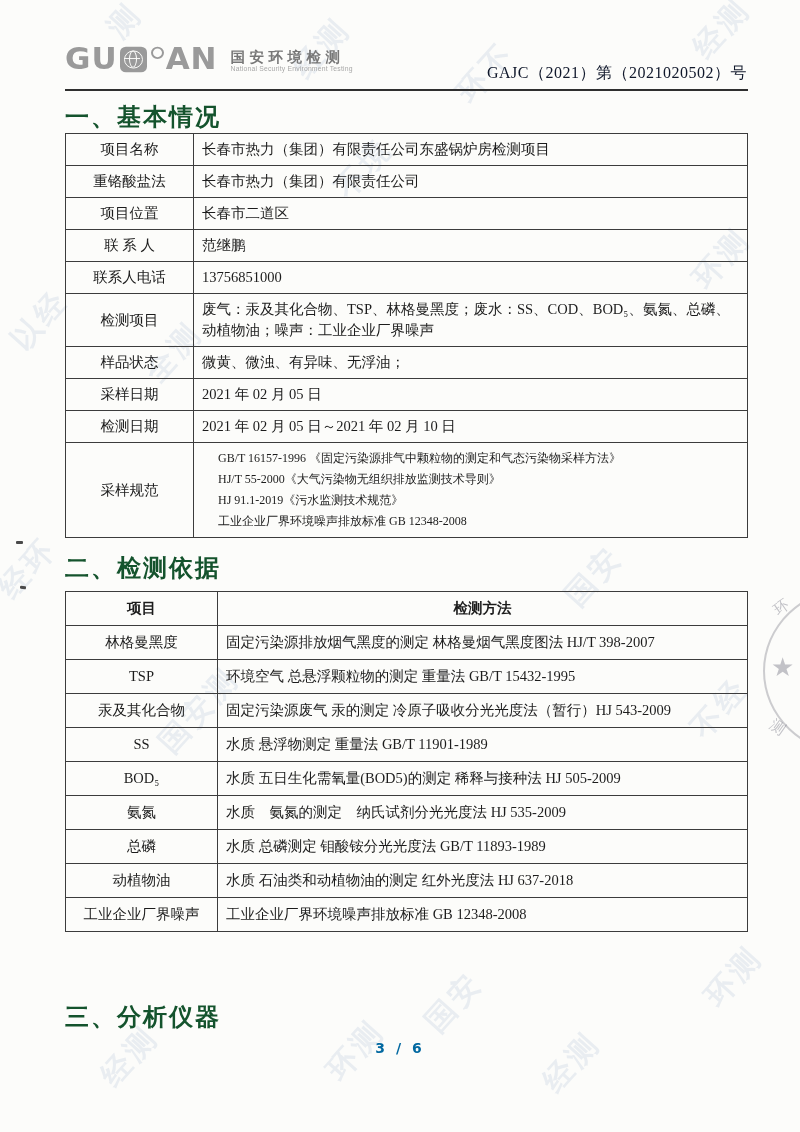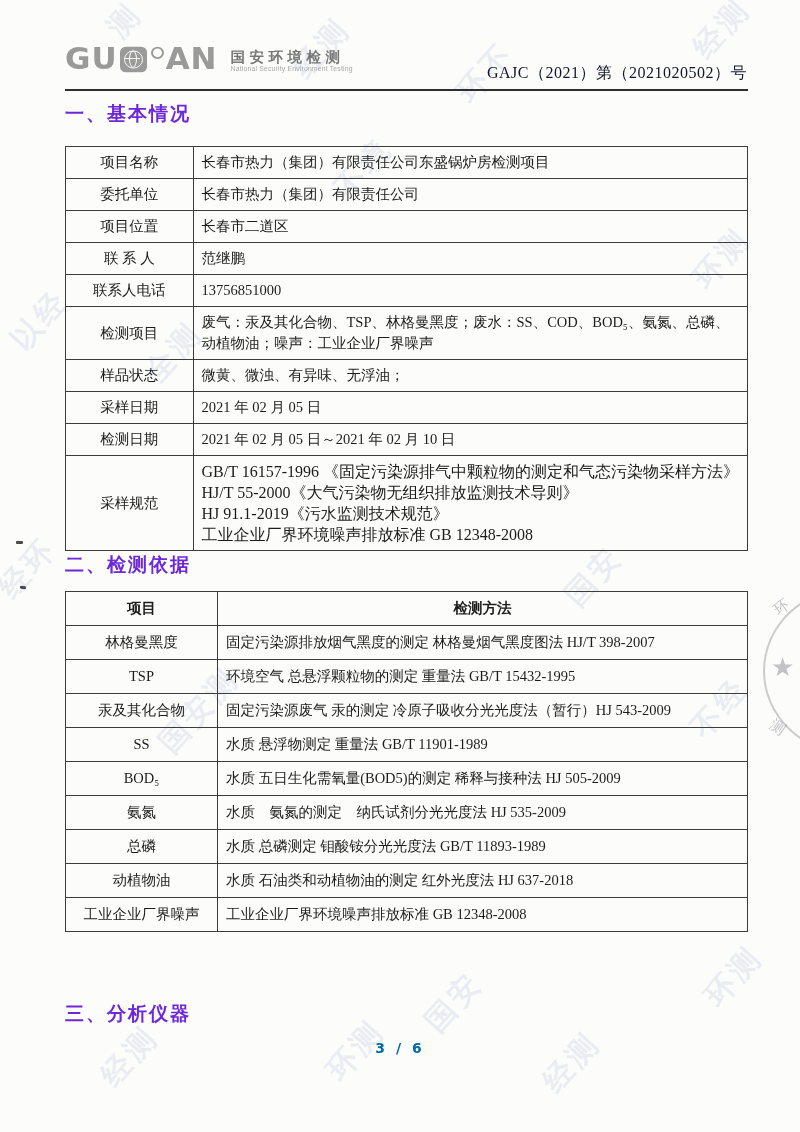--- a/index.html
+++ b/index.html
@@ -48,40 +48,40 @@
     font-family:"Liberation Sans","DejaVu Sans",sans-serif;
     font-size:6.8px;color:#a8a8a8;letter-spacing:.2px;
   }
   .doc-number{
     position:absolute;right:0;bottom:6px;font-size:16px;color:#0f172a;
     letter-spacing:.5px;
   }
   .header-rule{position:absolute;top:89px;left:65px;width:683px;height:2px;background:#2f2f2f;}
   
   .section-title{
-    position:absolute;left:65px;font-size:19px;font-weight:bold;color:#6d28d9;
+    position:absolute;left:65px;font-size:24px;font-weight:bold;color:#14532d;
     letter-spacing:2px;font-family:Liberation Serif, serif;
   }
   .st1{top:101px;}
   .st2{top:552px;}
   .st3{top:979px;margin-top:22px;}
   
   table{border-collapse:collapse;position:absolute;left:65px;width:683px;background:transparent;}
-  .t1{top:146px;}
+  .t1{top:133px;}
   .t2{top:591px;}
   td,th{
     border:1.4px solid #3c3c3c;font-size:14.5px;line-height:21px;
     font-weight:normal;color:#1c1c1c;vertical-align:middle;
   }
   .t1 td{padding:5px 8px;}
   .t2 td,.t2 th{padding:6px 8px;}
   .label-cell{width:111px;text-align:center;padding-left:2px;padding-right:2px;}
   .t2 .label-cell{width:135px;}
   .value-cell{padding-left:14px;}
-  .spec-line{white-space:nowrap;font-size:16px;}
+  .spec-line{white-space:nowrap;font-size:12px;margin-left:16px;}
   .th-cell{text-align:center;font-weight:bold;}
   
   .seal{
     position:absolute;left:763px;top:588px;width:170px;height:162px;
     border:2.5px solid rgba(125,125,138,.38);border-radius:50%;
     color:rgba(125,125,138,.45);
   }
   .seal-star{position:absolute;left:6px;top:62px;font-size:26px;font-family:"DejaVu Sans",sans-serif;}
   .seal-char-top{position:absolute;left:9px;top:8px;font-size:15px;transform:rotate(-35deg);}
   .seal-char-bottom{position:absolute;left:5px;top:128px;font-size:15px;transform:rotate(35deg);}
@@ -140,21 +140,21 @@
 
   <div class="section-title st1">一、基本情况</div>
 
   <table class="t1">
     <tbody>
       <tr>
         <td class="label-cell">项目名称</td>
         <td class="value-cell">长春市热力（集团）有限责任公司东盛锅炉房检测项目</td>
       </tr>
       <tr>
-        <td class="label-cell">委托单位</td>
+        <td class="label-cell">重铬酸盐法</td>
         <td class="value-cell">长春市热力（集团）有限责任公司</td>
       </tr>
       <tr>
         <td class="label-cell">项目位置</td>
         <td class="value-cell">长春市二道区</td>
       </tr>
       <tr>
         <td class="label-cell">联 系 人</td>
         <td class="value-cell">范继鹏</td>
       </tr>

